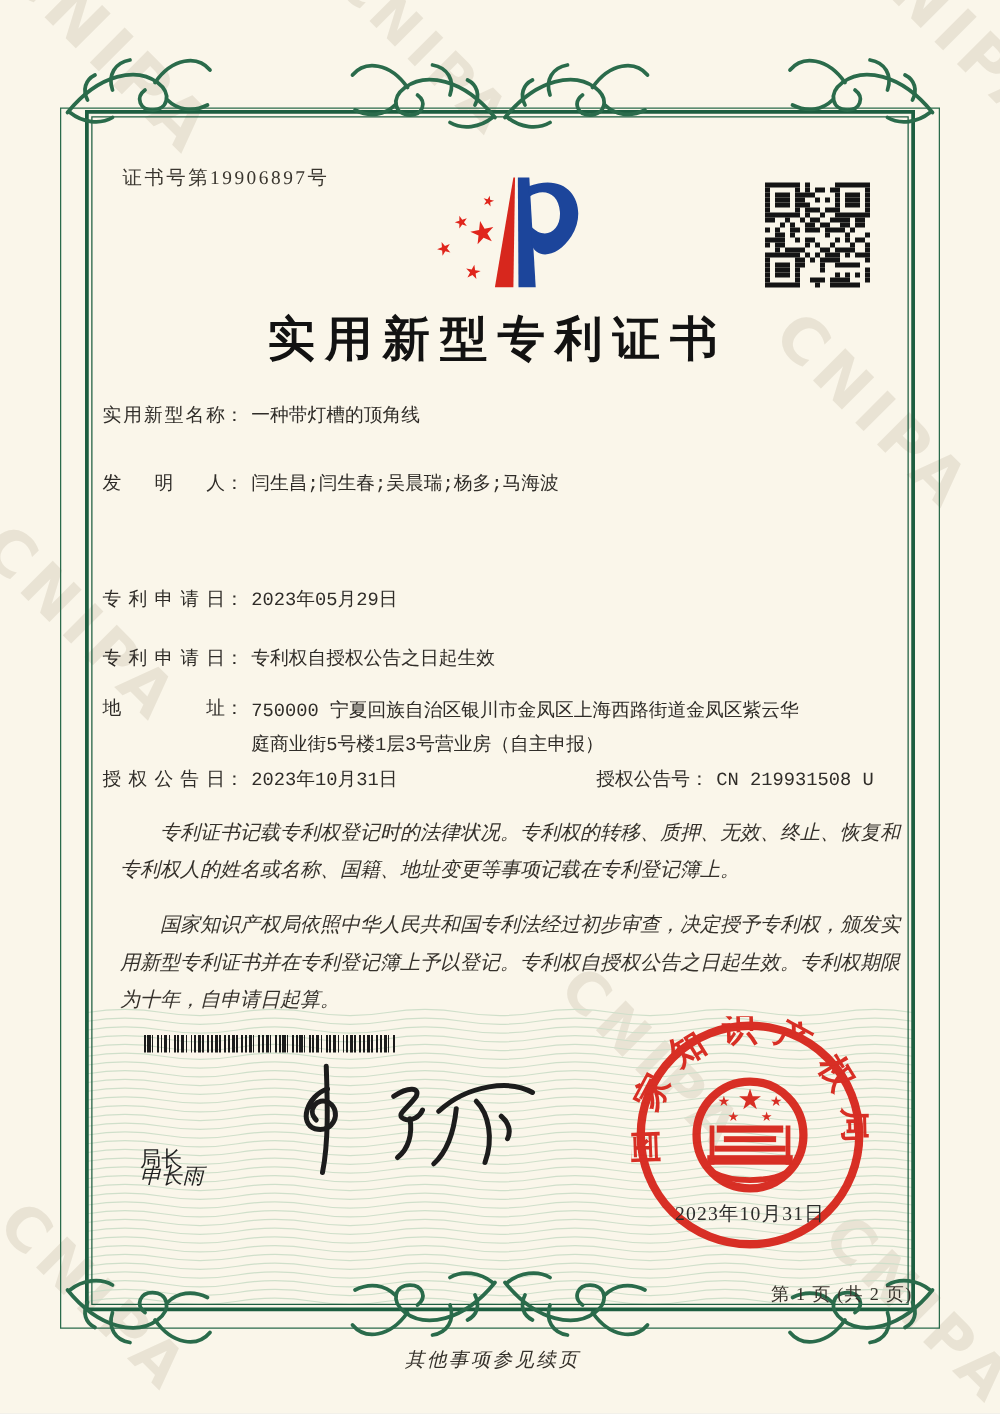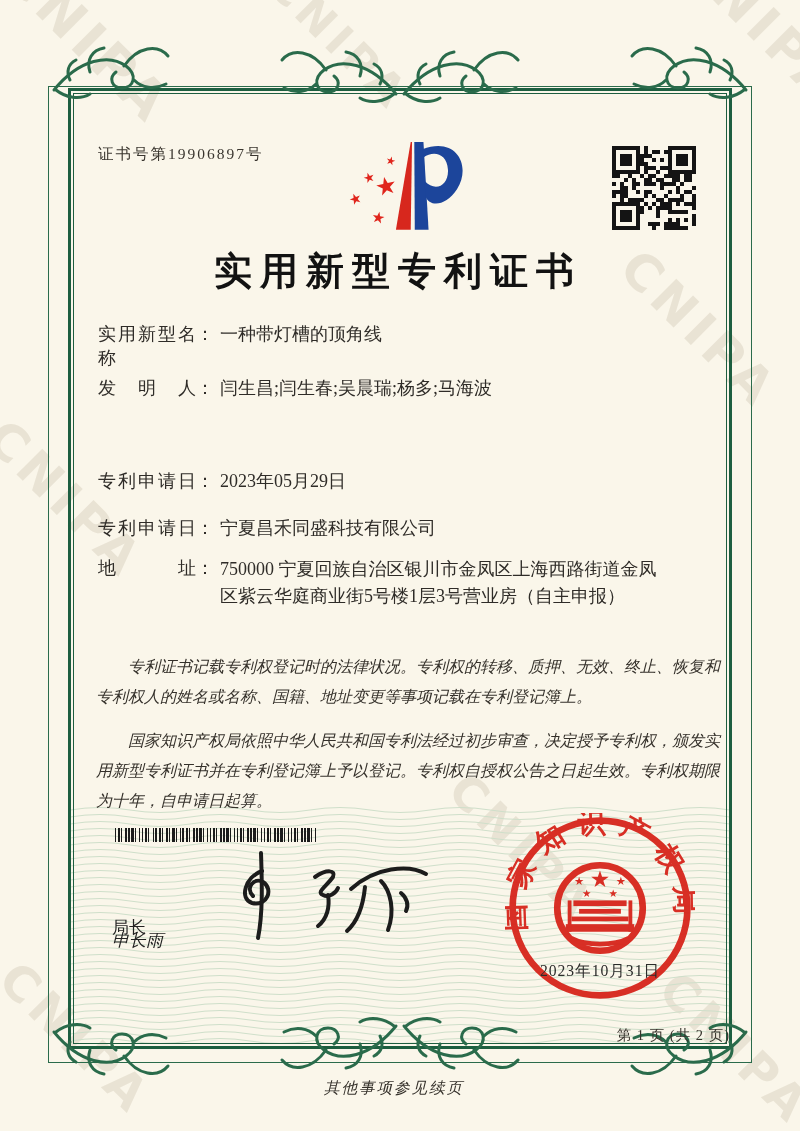--- a/index.html
+++ b/index.html
@@ -13,30 +13,30 @@
     position:absolute;font-family:"DejaVu Sans","Liberation Sans",sans-serif;
     font-weight:700;color:#e9e3d4;letter-spacing:6px;
     transform:rotate(45deg);user-select:none;pointer-events:none;white-space:nowrap;
   }
   
   .outer-line{position:absolute;left:48px;top:86px;right:48px;bottom:68px;border:1.5px solid #2a6b4b;}
   .inner-frame{position:absolute;left:68px;top:88px;right:68px;bottom:82px;border:3px solid #1d5e40;}
   .inner-frame .thin{position:absolute;inset:2px;border:1px solid #1d5e40;}
   .ornaments{position:absolute;left:0;top:0;width:800px;height:1131px;color:#2a6b4b;pointer-events:none;}
   
-  .cert-no{position:absolute;left:98px;top:144px;font-size:15.5px;letter-spacing:2px;color:#3a362f;}
+  .cert-no{position:absolute;left:98px;top:132px;font-size:15.5px;letter-spacing:2px;color:#3a362f;}
   .logo{position:absolute;left:336px;top:138px;width:128px;height:102px;}
   .qr{position:absolute;left:612px;top:146px;width:84px;height:84px;display:grid;
       grid-template-columns:repeat(21,4px);grid-template-rows:repeat(21,4px);background:#faf6ea;}
   .qr div{width:4px;height:4px;}
   .qr .d{background:#141414;}
   .title{position:absolute;left:0;top:246px;width:796px;text-align:center;
          font-size:38px;font-weight:700;letter-spacing:8px;color:#121212;}
   
-  .frow{position:absolute;left:98px;font-size:18px;line-height:24px;}
+  .frow{position:absolute;left:82px;font-size:15px;line-height:24px;font-family:Liberation Mono, monospace;}
   .frow .lab{display:inline-block;width:98px;text-align:justify;text-align-last:justify;vertical-align:top;}
   .frow .col{vertical-align:top;}
   .frow .val{padding-left:6px;vertical-align:top;display:inline-block;}
   .frow .val.wrap{width:444px;line-height:27px;}
   .fgroup2{position:absolute;left:395px;top:0;white-space:nowrap;}
   
   .paras{position:absolute;left:96px;top:652px;width:624px;}
   .paras p{margin:0 0 14px 0;text-indent:2em;font-size:16px;line-height:30px;
            font-style:italic;text-align:justify;color:#35312b;}
   
@@ -599,24 +599,30 @@
   <div class="frow" style="top:322px">
     <span class="lab">实用新型名称</span><span class="col">：</span><span class="val">一种带灯槽的顶角线</span>
   </div>
   <div class="frow" style="top:376px">
     <span class="lab">发明人</span><span class="col">：</span><span class="val">闫生昌;闫生春;吴晨瑞;杨多;马海波</span>
   </div>
   <div class="frow" style="top:469px">
     <span class="lab">专利申请日</span><span class="col">：</span><span class="val">2023年05月29日</span>
   </div>
   <div class="frow" style="top:516px">
-    <span class="lab">专利申请日</span><span class="col">：</span><span class="val">宁夏昌禾同盛科技有限公司</span>
+    <span class="lab">专利申请日</span><span class="col">：</span><span class="val">专利权自授权公告之日起生效</span>
   </div>
   <div class="frow" style="top:556px">
     <span class="lab">地址</span><span class="col">：</span><span class="val wrap">750000 宁夏回族自治区银川市金凤区上海西路街道金凤区紫云华庭商业街5号楼1层3号营业房（自主申报）</span>
+  </div>
+  <div class="frow" style="top:613px;width:622px">
+    <span class="lab">授权公告日</span><span class="col">：</span><span class="val">2023年10月31日</span>
+    <span class="fgroup2">
+      <span>授权公告号</span><span class="col">：</span><span class="val">CN 219931508 U</span>
+    </span>
   </div>
 
   <div class="paras">
     <p>专利证书记载专利权登记时的法律状况。专利权的转移、质押、无效、终止、恢复和专利权人的姓名或名称、国籍、地址变更等事项记载在专利登记簿上。</p>
     <p>国家知识产权局依照中华人民共和国专利法经过初步审查，决定授予专利权，颁发实用新型专利证书并在专利登记簿上予以登记。专利权自授权公告之日起生效。专利权期限为十年，自申请日起算。</p>
   </div>
 
   <div class="barcode"></div>
 
   <div class="sig-title">局长</div>

